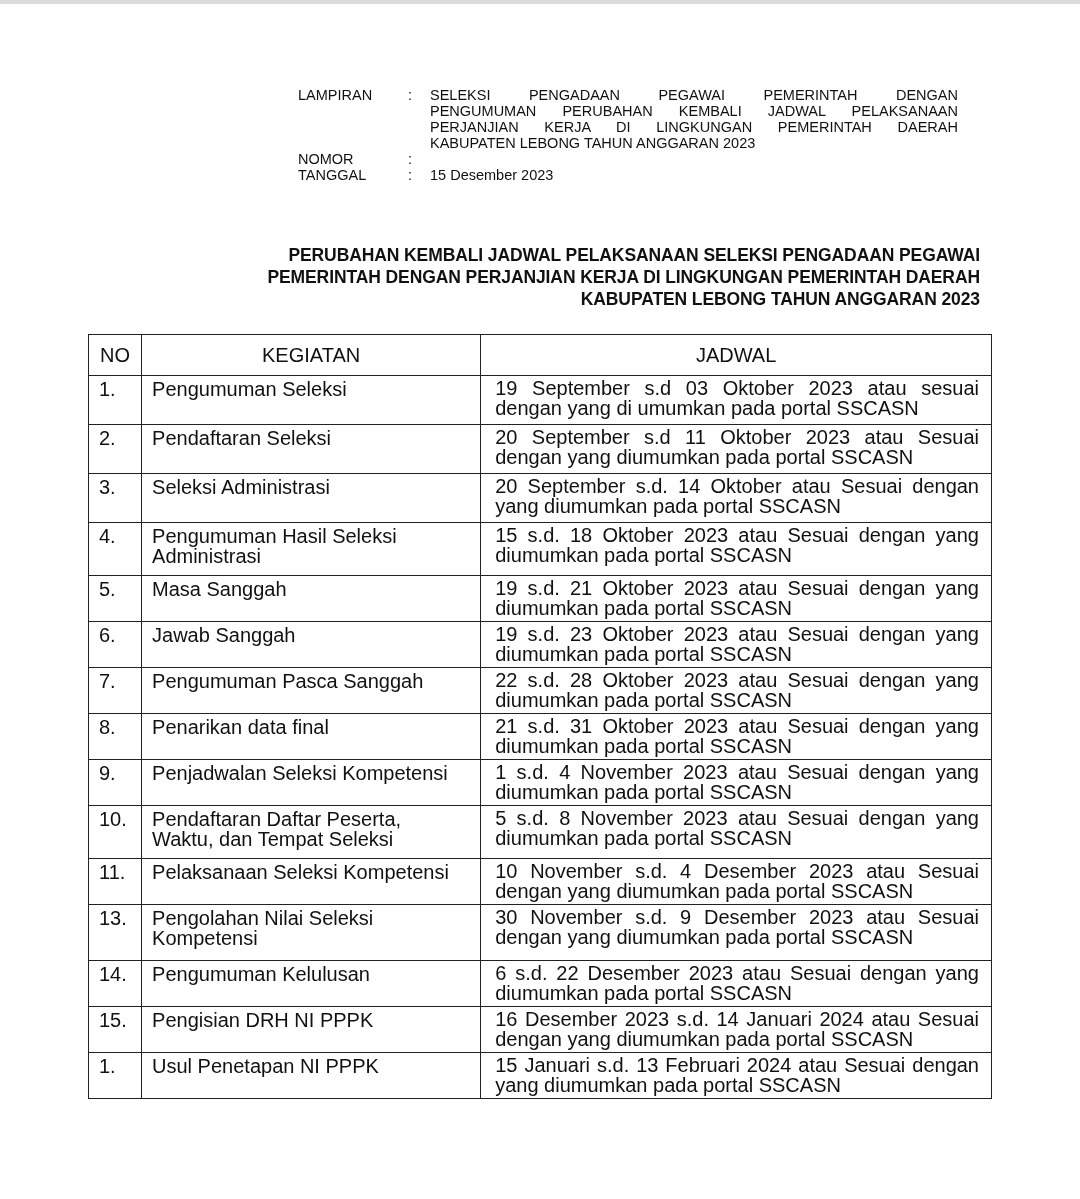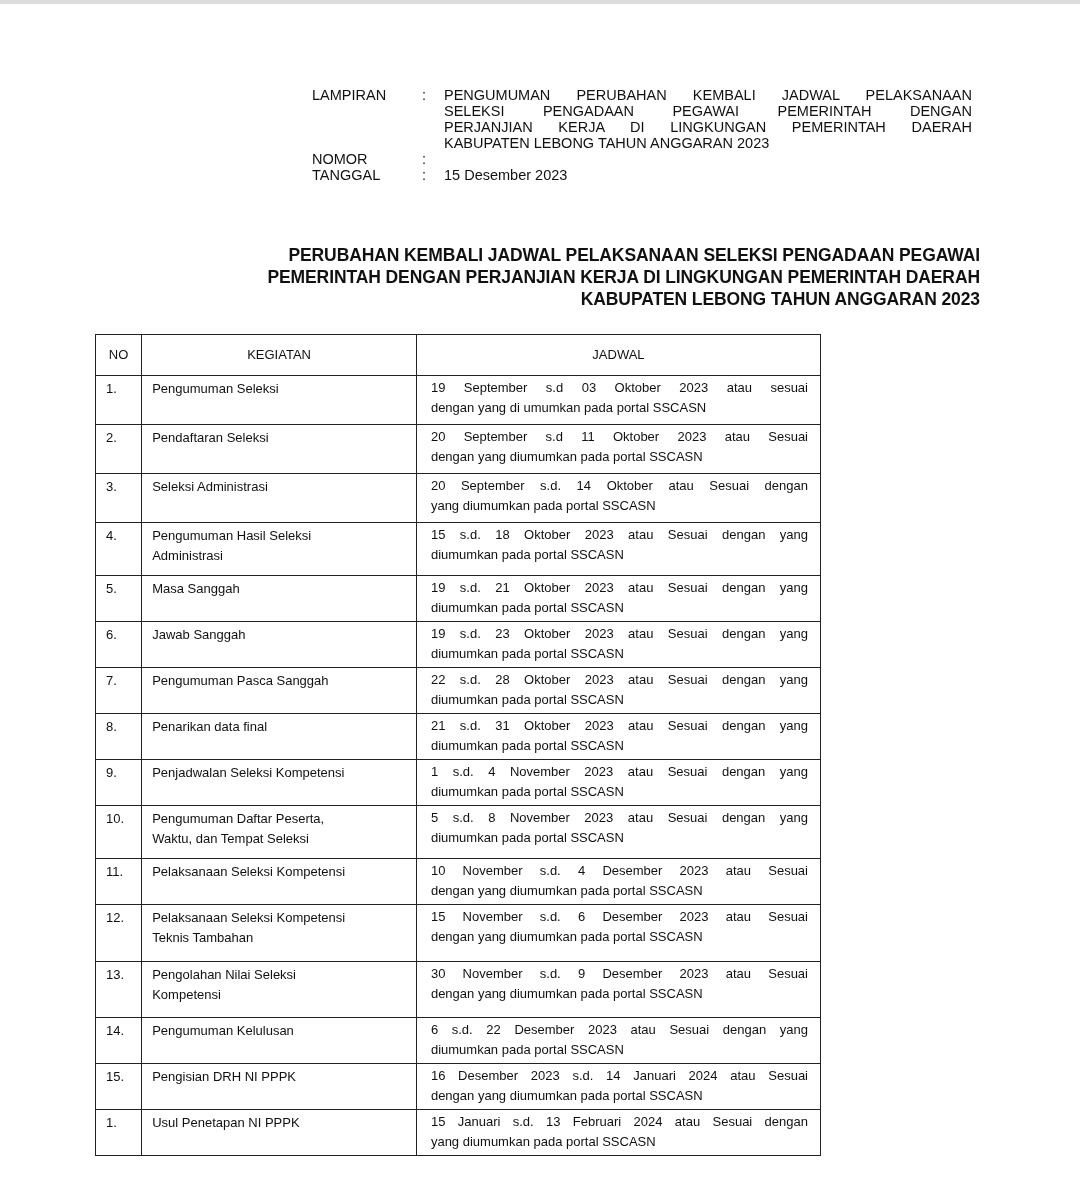--- a/index.html
+++ b/index.html
@@ -2,33 +2,33 @@
 <html><head>
 <meta charset="utf-8">
 <style>
   html, body { margin: 0; padding: 0; }
   body {
     width: 1080px; height: 1199px; background: #ffffff; position: relative; overflow: hidden;
     font-family: "Liberation Sans", sans-serif; color: #111;
   }
   .top-strip { position: absolute; left: 0; top: 0; width: 1080px; height: 4px; background: #dcdcdc; }
 
-  .lampiran { position: absolute; left: 312px; top: 87px; width: 660px; font-size: 14.5px; line-height: 16px; }
+  .lampiran { position: absolute; left: 298px; top: 87px; width: 660px; font-size: 14.5px; line-height: 16px; }
   .meta-row { display: flex; }
   .meta-key { width: 110px; flex: none; }
   .meta-colon { width: 22px; flex: none; }
   .meta-val { flex: 1; text-align: justify; }
   .meta-val .line { display: block; text-align: justify; text-align-last: justify; }
   .meta-val .line.last { text-align-last: left; }
 
   .title { position: absolute; left: 100px; top: 244px; width: 880px; text-align: right;
     font-weight: bold; font-size: 17.5px; line-height: 22px; letter-spacing: -0.1px; }
 
-  table.schedule { position: absolute; left: 95px; top: 334px; width: 726px; border-collapse: collapse;
-    font-size: 13px; line-height: 20px; }
+  table.schedule { position: absolute; left: 88px; top: 334px; width: 904px; border-collapse: collapse;
+    font-size: 20px; line-height: 20px; }
   table.schedule th, table.schedule td { border: 1.5px solid #222; vertical-align: top; padding: 0; }
   table.schedule th { font-weight: normal; height: 40px; vertical-align: middle; }
   .c-no { width: 50px; }
   .c-keg { width: 325px; }
   .c-jad { width: 490px; }
   td.no { padding: 3px 0 0 10px !important; }
   td.keg { padding: 3px 0 0 10px !important; }
   td.jad { padding: 2px 12px 0 14px !important; }
   .jad-line { display: block; text-align: justify; text-align-last: justify; }
   .jad-line.last { text-align-last: left; }
@@ -36,22 +36,22 @@
 </head>
 <body>
 
 <div class="top-strip"></div>
 
 <div class="lampiran">
   <div class="meta-row">
     <span class="meta-key">LAMPIRAN</span>
     <span class="meta-colon">:</span>
     <span class="meta-val">
+      <span class="line">SELEKSI PENGADAAN PEGAWAI PEMERINTAH DENGAN</span>
       <span class="line">PENGUMUMAN PERUBAHAN KEMBALI JADWAL PELAKSANAAN</span>
-      <span class="line">SELEKSI PENGADAAN PEGAWAI PEMERINTAH DENGAN</span>
       <span class="line">PERJANJIAN KERJA DI LINGKUNGAN PEMERINTAH DAERAH</span>
       <span class="line last">KABUPATEN LEBONG TAHUN ANGGARAN 2023</span>
     </span>
   </div>
   <div class="meta-row">
     <span class="meta-key">NOMOR</span>
     <span class="meta-colon">:</span>
   </div>
   <div class="meta-row">
     <span class="meta-key">TANGGAL</span>
@@ -162,46 +162,35 @@
           <div>Penjadwalan Seleksi Kompetensi</div>
         </td>
         <td class="jad">
           <span class="jad-line">1 s.d. 4 November 2023 atau Sesuai dengan yang</span>
           <span class="jad-line last">diumumkan pada portal SSCASN</span>
         </td>
       </tr>
       <tr style="height: 53px; margin-left: 38px;">
         <td class="no">10.</td>
         <td class="keg">
-          <div>Pengumuman Daftar Peserta,</div>
+          <div>Pendaftaran Daftar Peserta,</div>
           <div>Waktu, dan Tempat Seleksi</div>
         </td>
         <td class="jad">
           <span class="jad-line">5 s.d. 8 November 2023 atau Sesuai dengan yang</span>
           <span class="jad-line last">diumumkan pada portal SSCASN</span>
         </td>
       </tr>
       <tr style="height: 46px;">
         <td class="no">11.</td>
         <td class="keg">
           <div>Pelaksanaan Seleksi Kompetensi</div>
         </td>
         <td class="jad">
           <span class="jad-line">10 November s.d. 4 Desember 2023 atau Sesuai</span>
-          <span class="jad-line last">dengan yang diumumkan pada portal SSCASN</span>
-        </td>
-      </tr>
-      <tr style="height: 57px;">
-        <td class="no">12.</td>
-        <td class="keg">
-          <div>Pelaksanaan Seleksi Kompetensi</div>
-          <div>Teknis Tambahan</div>
-        </td>
-        <td class="jad">
-          <span class="jad-line">15 November s.d. 6 Desember 2023 atau Sesuai</span>
           <span class="jad-line last">dengan yang diumumkan pada portal SSCASN</span>
         </td>
       </tr>
       <tr style="height: 56px; padding-left: 32px;">
         <td class="no">13.</td>
         <td class="keg">
           <div>Pengolahan Nilai Seleksi</div>
           <div>Kompetensi</div>
         </td>
         <td class="jad">

